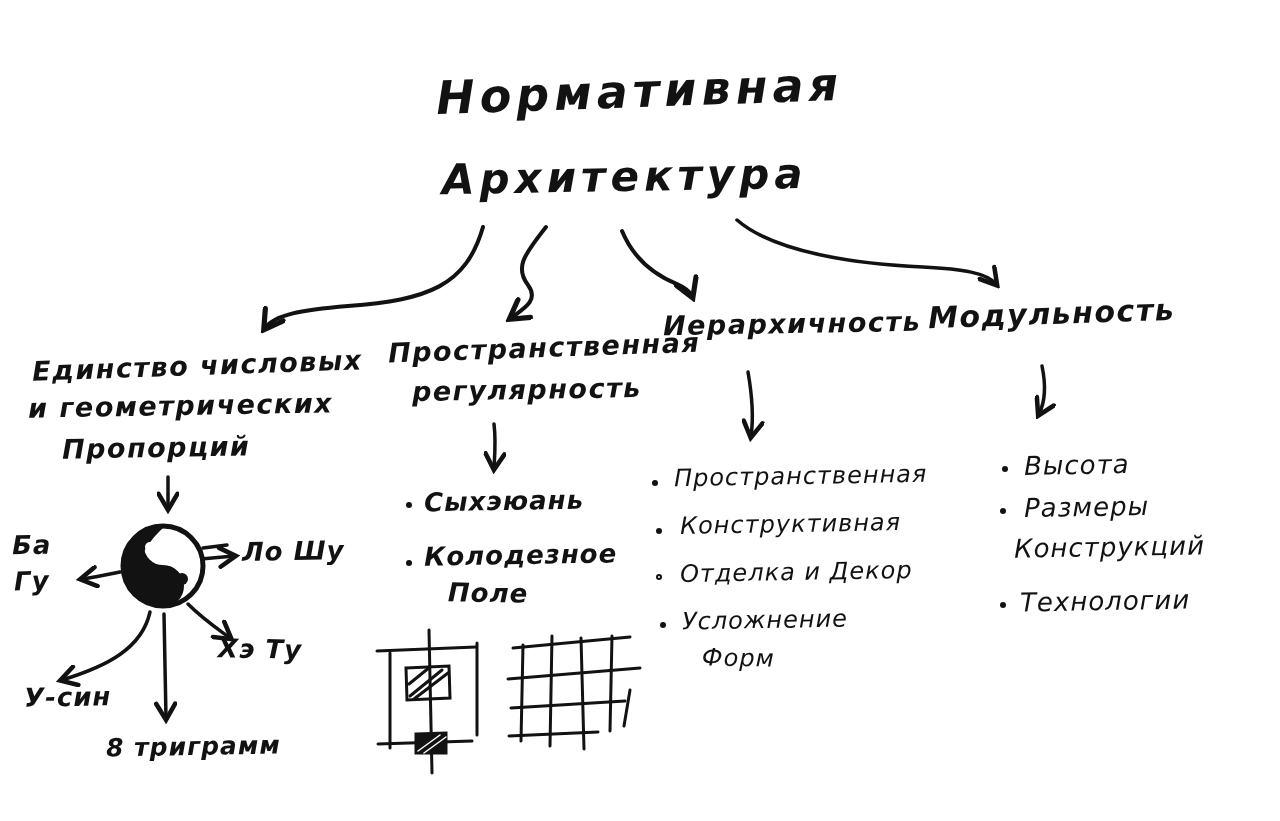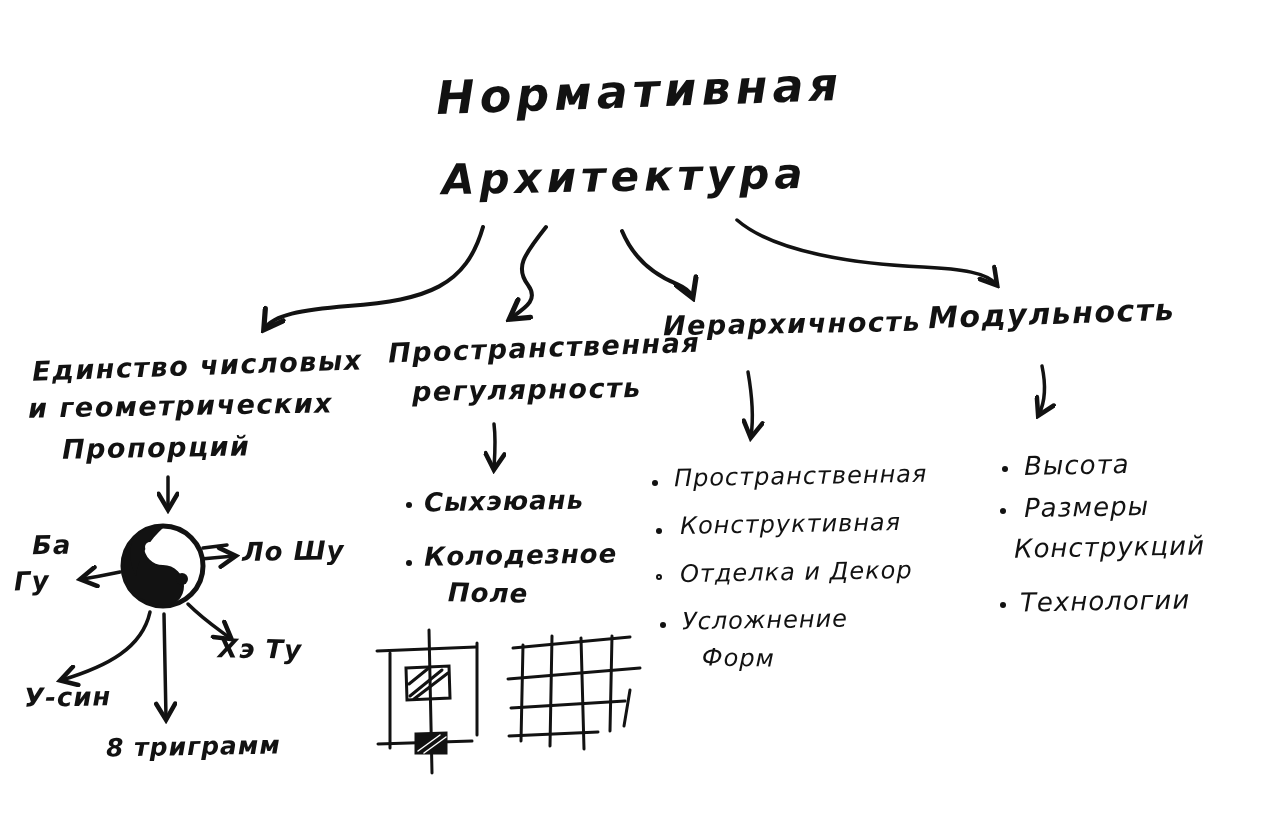--- a/index.html
+++ b/index.html
@@ -49,21 +49,21 @@
 
 <div class="canvas">
 
   <div class="txt title-line r-n2" style="left:436px; top:64px;">Нормативная</div>
   <div class="txt title-line r-n1" style="left:442px; top:152px; font-size:42px;">Архитектура</div>
 
   <div class="txt h-branch r-n2" style="left:32px; top:350px;">Единство числовых</div>
   <div class="txt h-branch r-n1" style="left:28px; top:390px;">и геометрических</div>
   <div class="txt h-branch r-n1" style="left:62px; top:432px;">Пропорций</div>
 
-  <div class="txt sat r-n1" style="left:32px; top:530px;">Ба</div>
+  <div class="txt sat r-n1" style="left:12px; top:530px;">Ба</div>
   <div class="txt sat r-n2" style="left:14px; top:566px;">Гу</div>
   <div class="txt sat r-n1" style="left:242px; top:536px;">Ло Шу</div>
   <div class="txt sat r-p1" style="left:218px; top:634px;">Хэ Ту</div>
   <div class="txt sat r-n1" style="left:24px; top:682px;">У-син</div>
   <div class="txt sat r-n1" style="left:106px; top:732px; font-size:25px;">8 триграмм</div>
 
   <div class="txt h-branch r-n2" style="left:388px; top:332px;">Пространственная</div>
   <div class="txt h-branch r-n1" style="left:412px; top:374px;">регулярность</div>
 
   <span class="dot" style="left:406px; top:502px;"></span>

